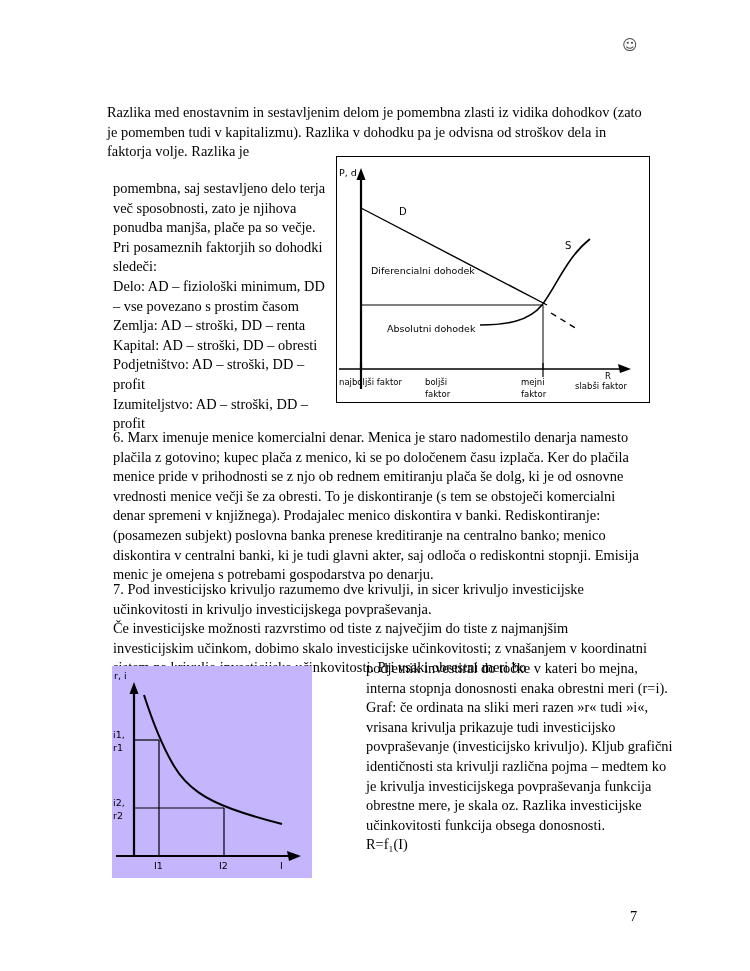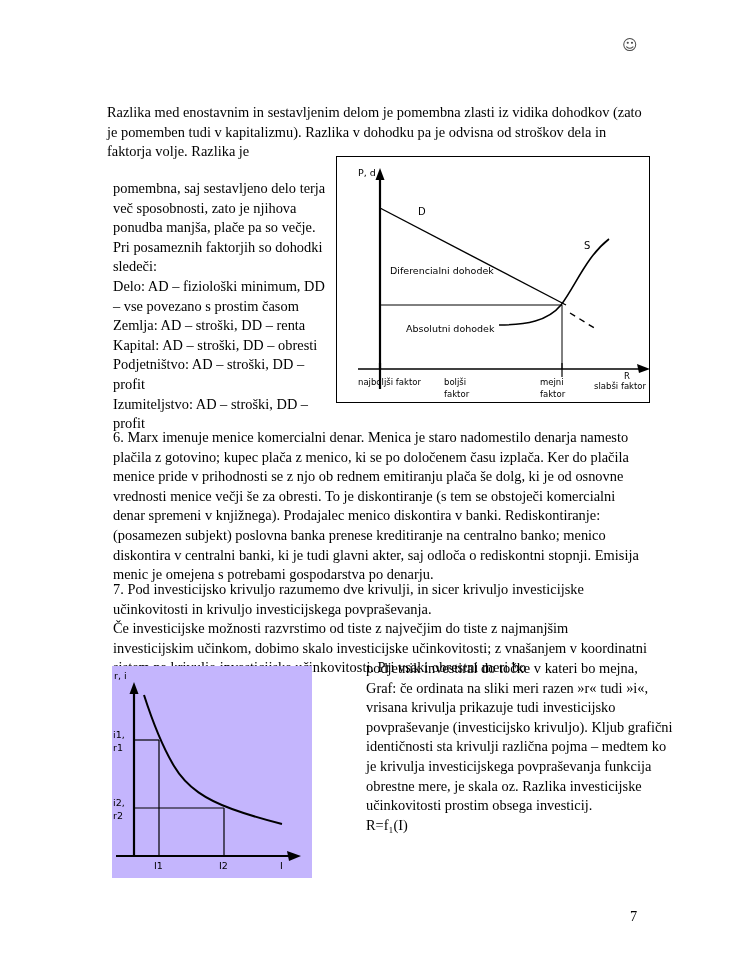--- a/index.html
+++ b/index.html
@@ -89,21 +89,20 @@
   
   #figure-factor {
     position: absolute;
     left: 336px;
     top: 156px;
     width: 314px;
     height: 247px;
     border: 1px solid #000000;
     box-sizing: border-box;
     background: #ffffff;
-    padding-left: 19px;
   }
   #figure-factor svg { display: block; }
 
   
   #figure-investment {
     position: absolute;
     left: 112px;
     top: 666px;
     width: 200px;
     height: 212px;
@@ -230,26 +229,27 @@
       <text class="fig-label" x="1" y="153">r2</text>
 
       <text class="fig-label" x="42" y="203">I1</text>
       <text class="fig-label" x="107" y="203">I2</text>
     </svg>
   </div>
 
   <div class="para" id="para7-right">
     <div>
         <p>podjetnik investiral do točke v kateri bo mejna,</p>
+        <p>interna stopnja donosnosti enaka obrestni meri (r=i).</p>
         <p>Graf: če ordinata na sliki meri razen »r« tudi »i«,</p>
         <p>vrisana krivulja prikazuje tudi investicijsko</p>
         <p>povpraševanje (investicijsko krivuljo). Kljub grafični</p>
         <p>identičnosti sta krivulji različna pojma – medtem ko</p>
         <p>je krivulja investicijskega povpraševanja funkcija</p>
         <p>obrestne mere, je skala oz. Razlika investicijske</p>
-        <p>učinkovitosti prostim obsega investicij.</p>
+        <p>učinkovitosti funkcija obsega donosnosti.</p>
         <p>R=f₁(I)</p>
       </div>
   </div>
 
   <div class="page-number">7</div>
 
 </div>
 
 </body></html>

